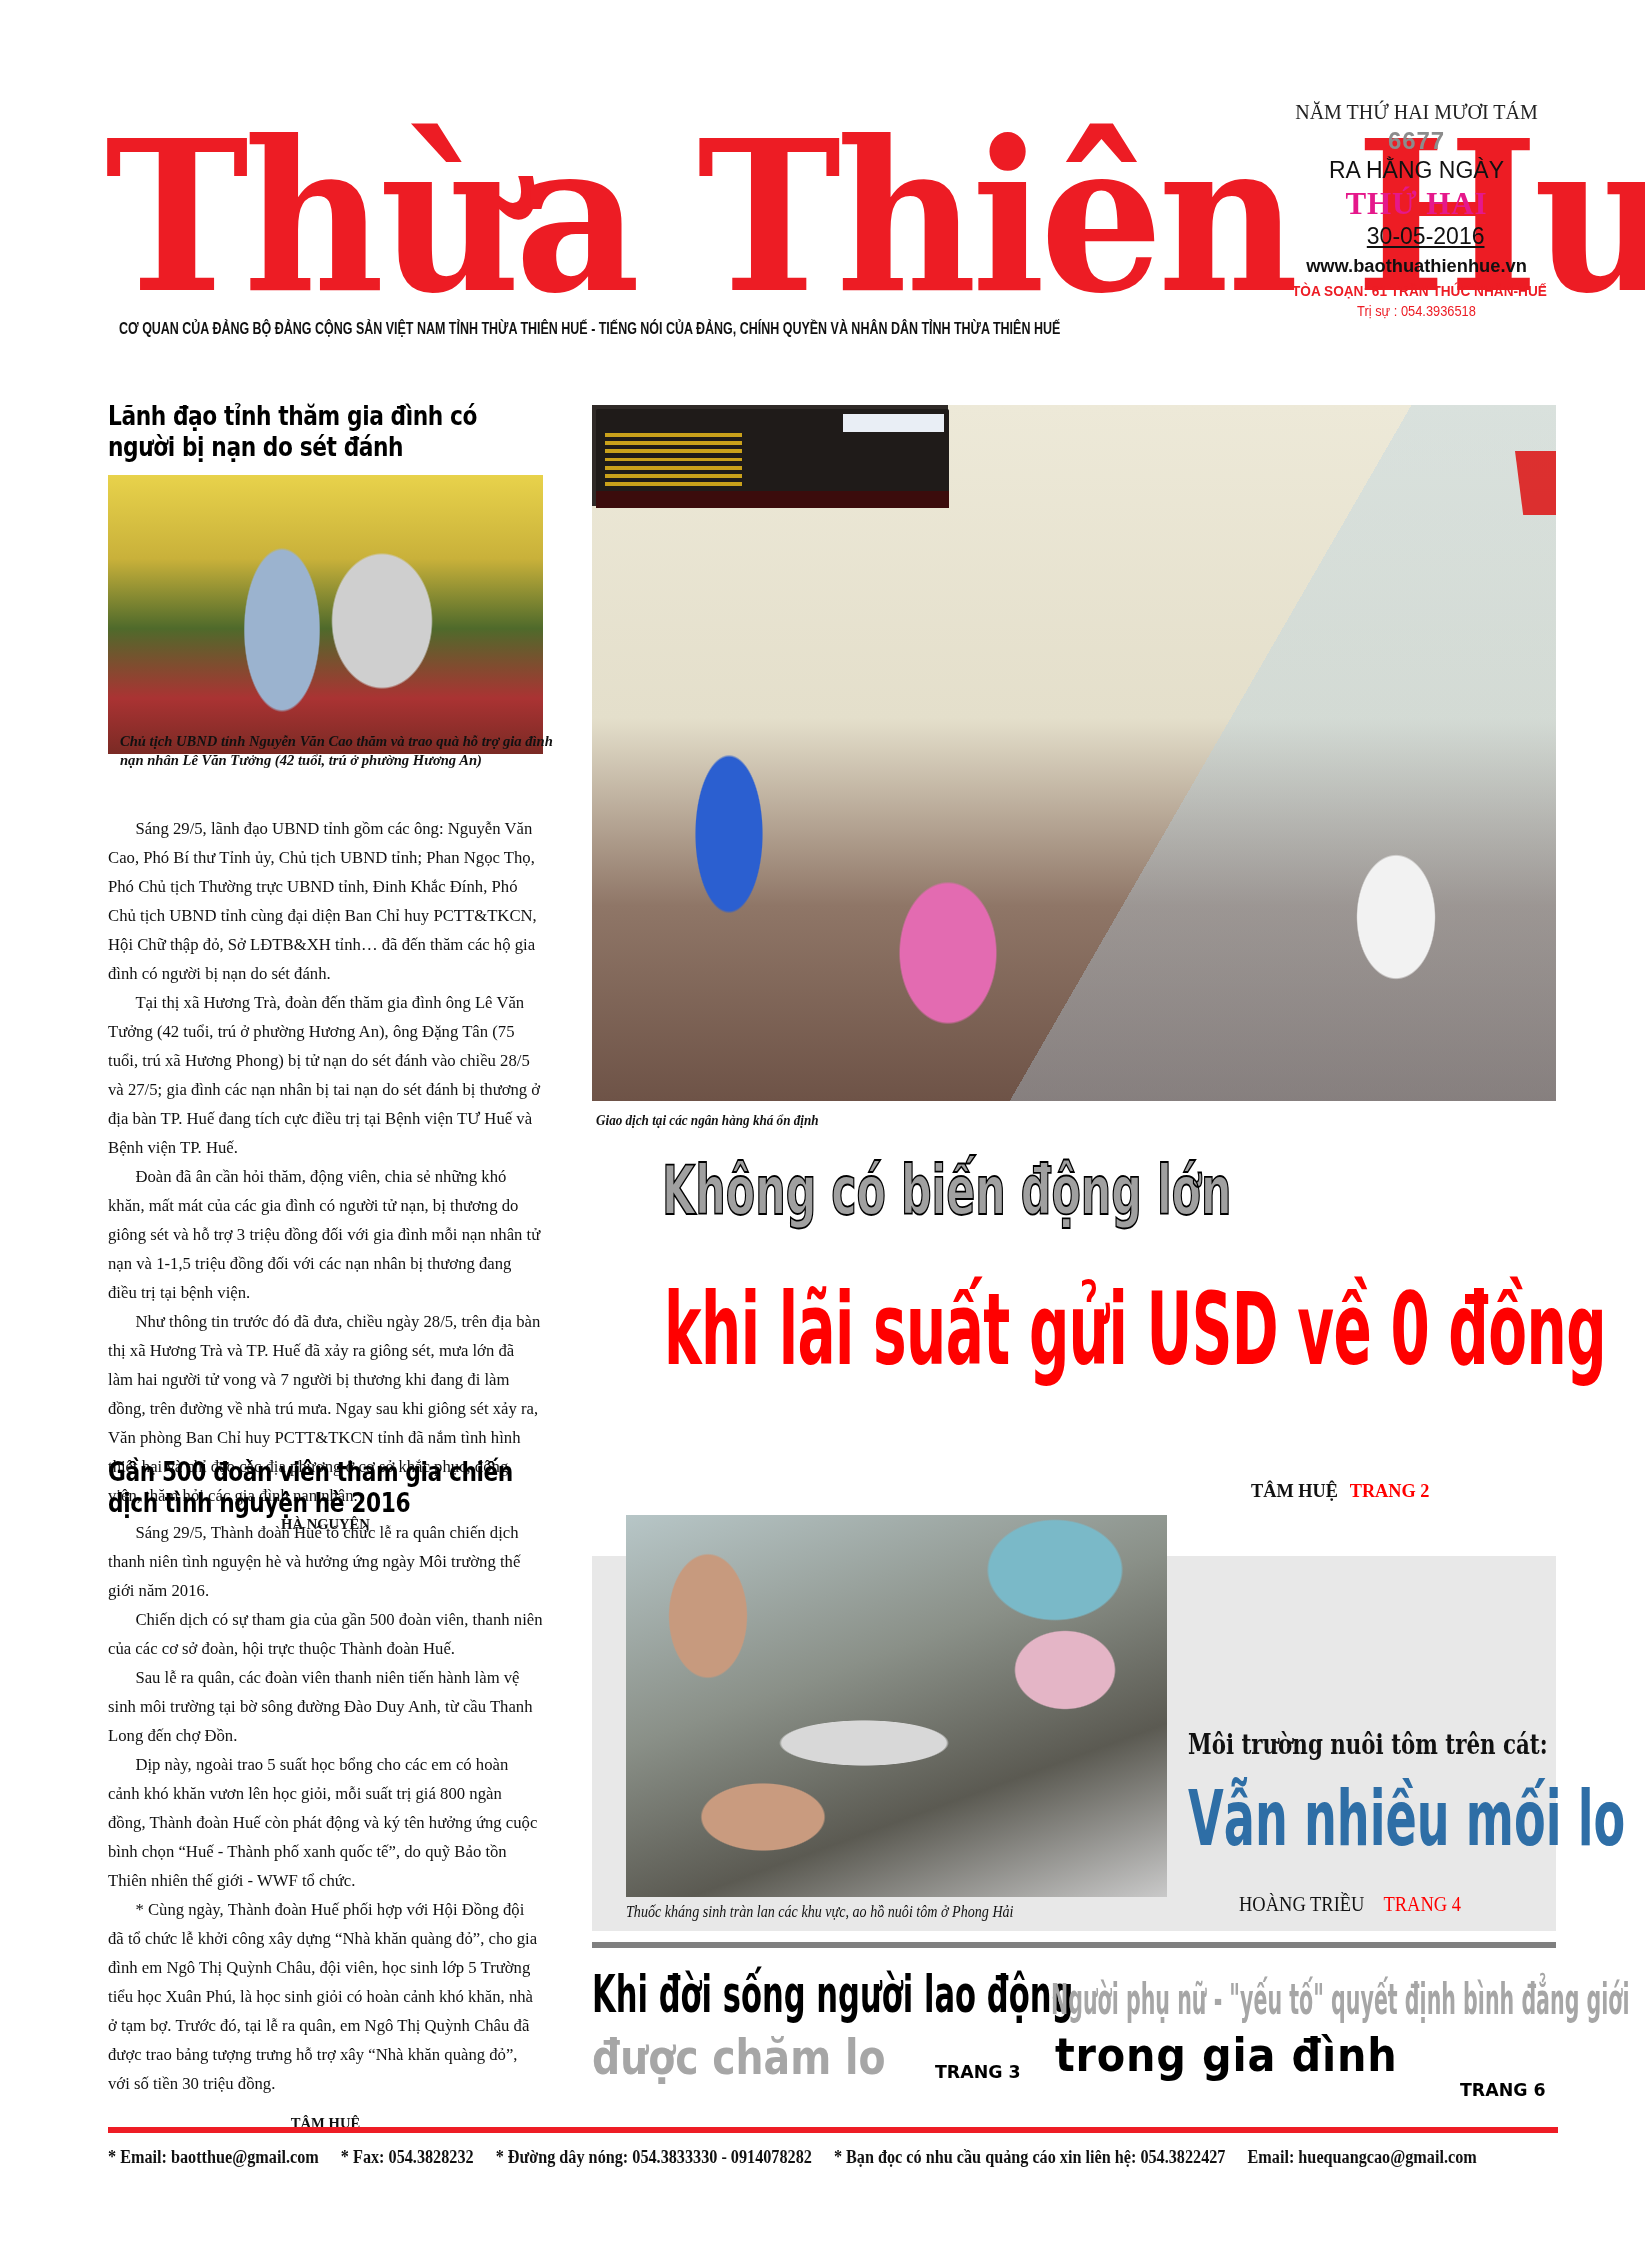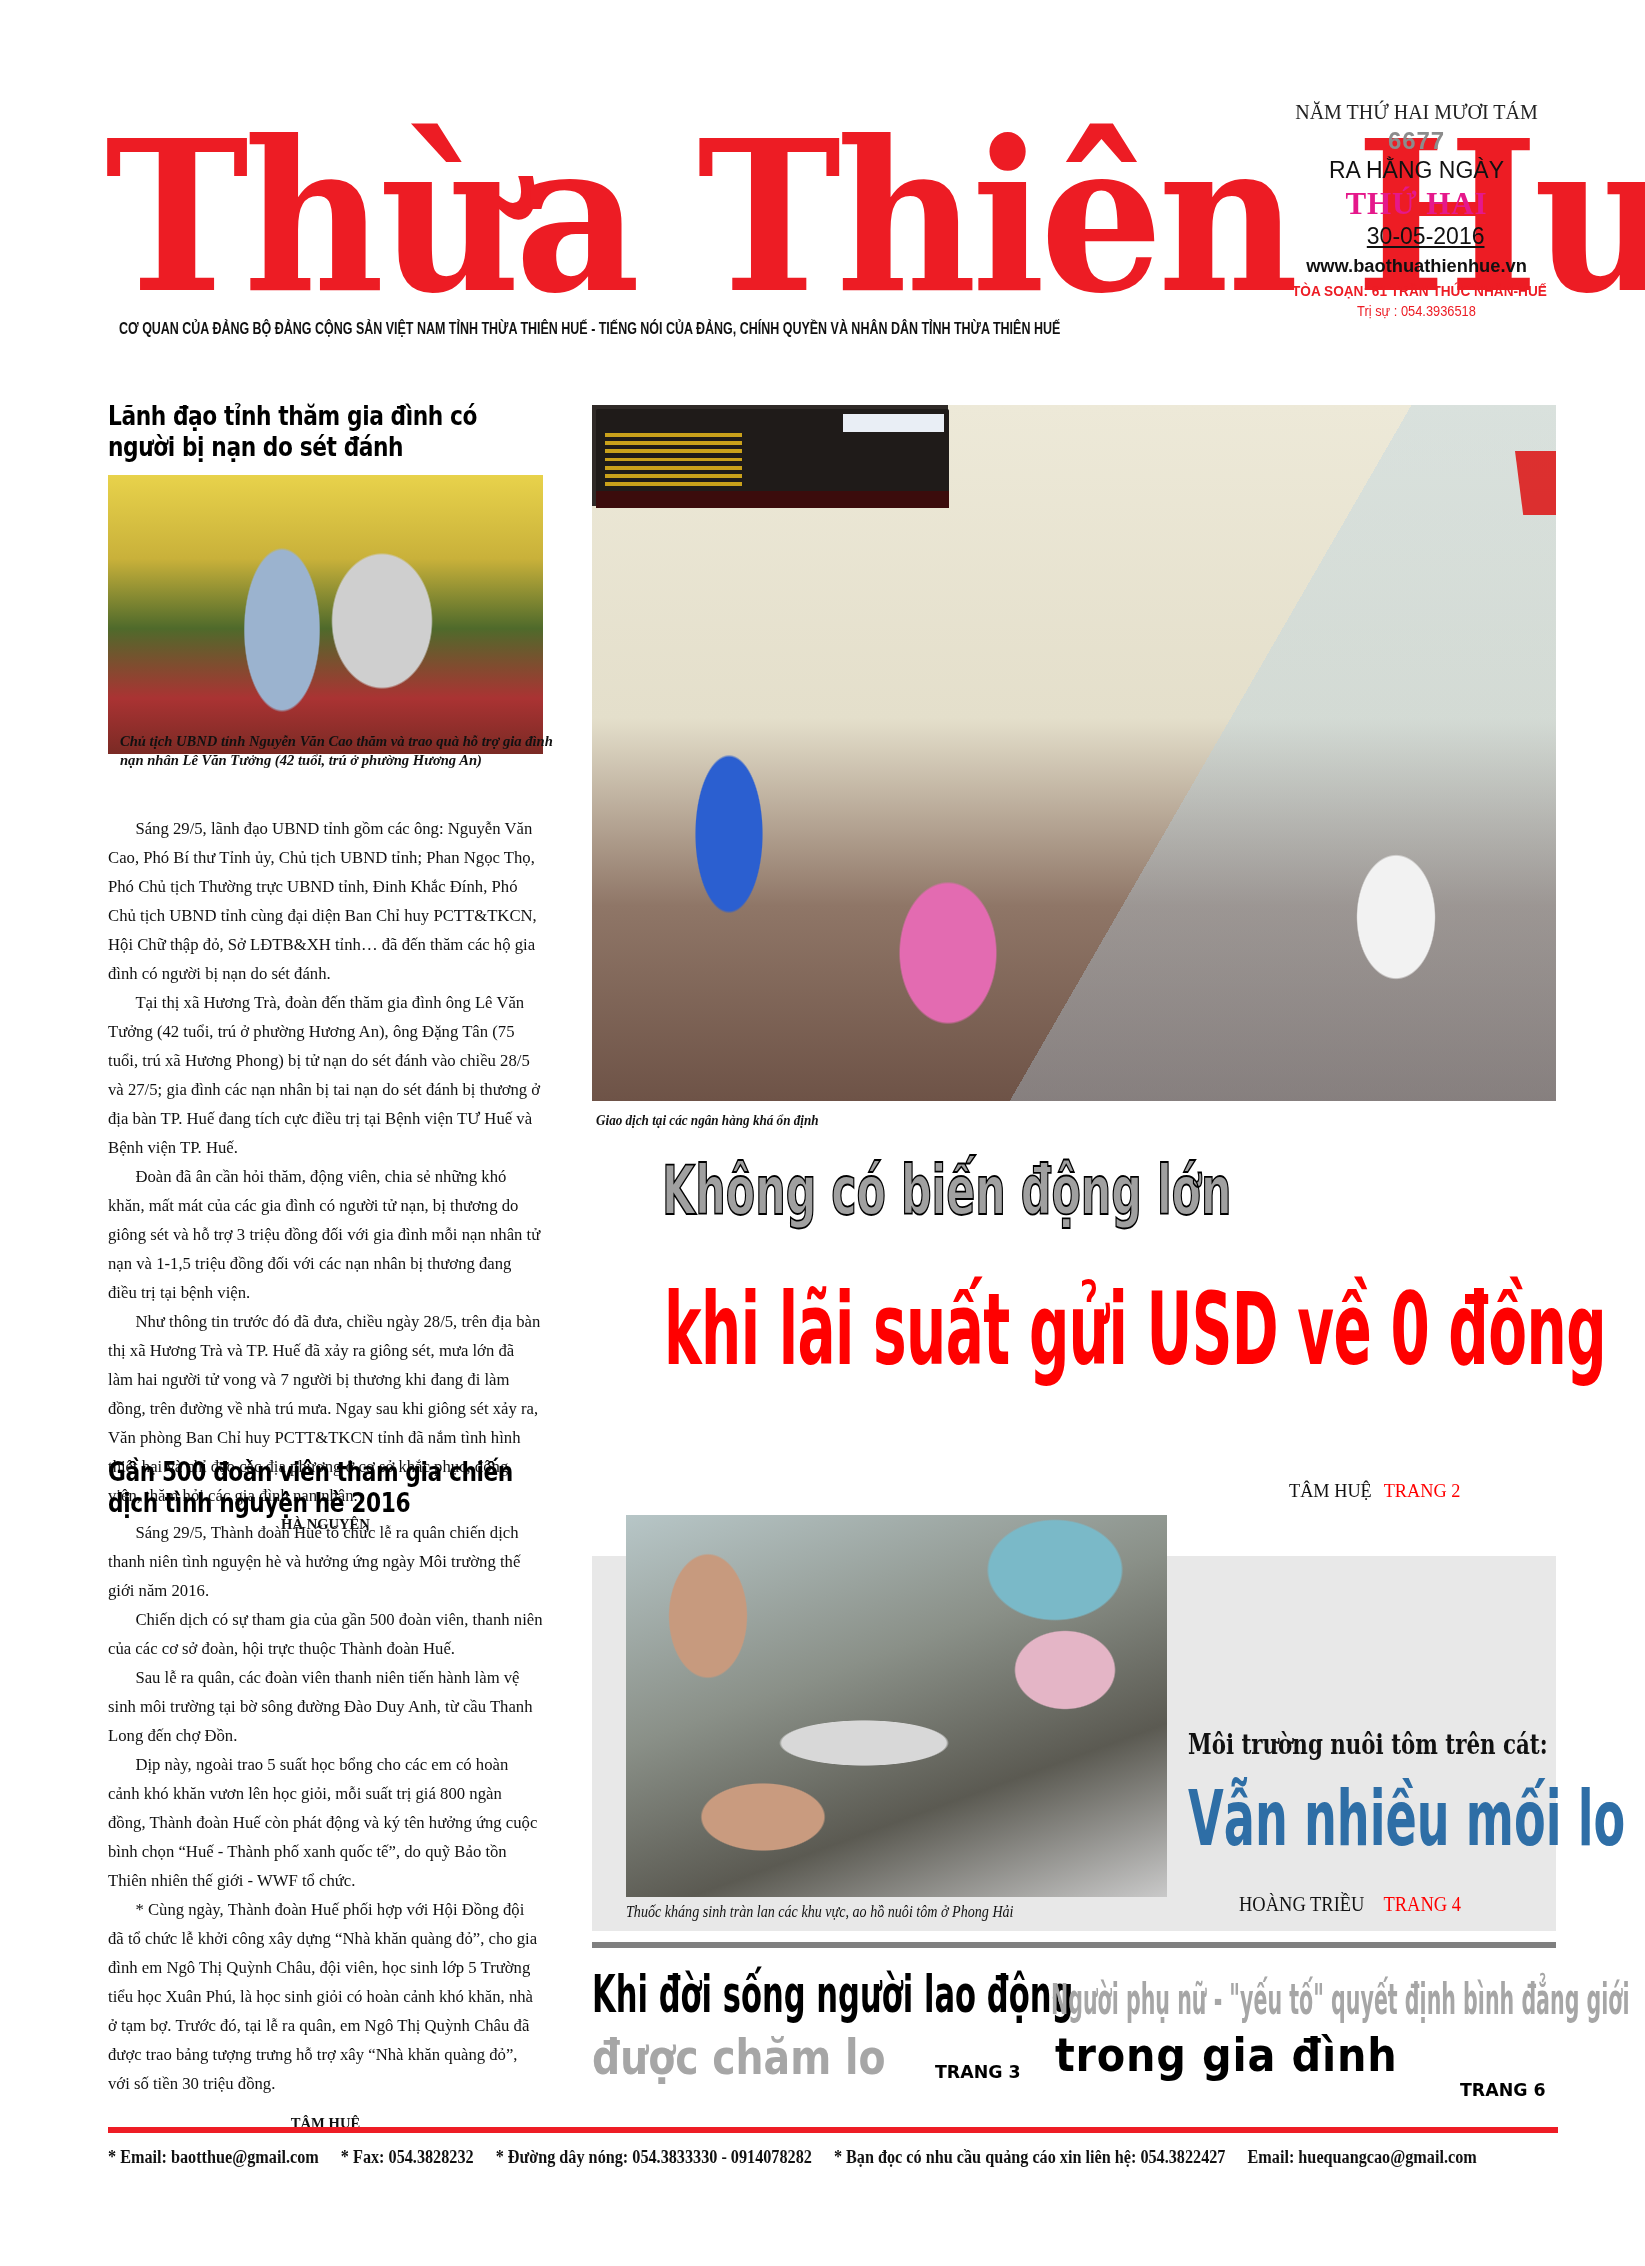--- a/index.html
+++ b/index.html
@@ -49,21 +49,21 @@
   .bank-board::before { content:""; position:absolute; left:9.1px; top:24px; width:137px; height:55px; background:repeating-linear-gradient(180deg, #f4c21b 0 3.7px, transparent 3.7px 8.2px); opacity:.8; }
   .bank-board::after { content:""; position:absolute; left:0; right:0; bottom:0; height:16.4px; background:#3b0c0c; }
   .bank-logo { position:absolute; left:247px; top:5.5px; width:101px; height:18.3px; background:#e9eef5; }
   .bank-sign { position:absolute; right:0; top:46px; width:41px; height:64px; background:#d11; opacity:.85; clip-path:polygon(0 0,100% 0,100% 100%,20% 100%); }
 
   .caption-bank { left:596px; top:1112px; font-family:"Liberation Serif", serif; font-style:italic; font-weight:bold; font-size:14.6px; color:#111; transform:scaleX(0.9); transform-origin:left top; white-space:nowrap; }
 
   
   .lead-h1 { left:662px; top:1149px; font-family:"DejaVu Sans", sans-serif; font-weight:bold; font-size:68px; line-height:84px; color:#a0a0a0; -webkit-text-stroke:1.8px #000; white-space:nowrap; transform:scaleX(0.63); transform-origin:left top; }
   .lead-h2 { left:664px; top:1270px; font-family:"DejaVu Sans", sans-serif; font-weight:bold; font-size:99px; line-height:119px; color:#ff0000; white-space:nowrap; transform:scaleX(0.57); transform-origin:left top; letter-spacing:-0.9px; }
-  .lead-byline { left:1289px; top:1481px; font-family:"Liberation Serif", serif; font-weight:normal; font-size:18.3px; white-space:nowrap; }
+  .lead-byline { left:1251px; top:1481px; font-family:"Liberation Serif", serif; font-weight:bold; font-size:18.3px; white-space:nowrap; }
   .lead-byline .pg { color:#ff0000; margin-left:7.3px; }
 
   
   .feature-box { left:592px; top:1556px; width:964px; height:375px; background:#e8e8e8; }
   .photo-trash { left:626px; top:1515px; width:541px; height:382px;
     background:
       radial-gradient(ellipse 64px 101px at 82px 101px, #c79a7e 0 60%, transparent 62%),
       radial-gradient(ellipse 101px 55px at 137px 302px, #c99b7f 0 60%, transparent 62%),
       radial-gradient(ellipse 137px 37px at 238px 228px, #d8d8d8 0 60%, transparent 62%),
       radial-gradient(ellipse 82px 64px at 439px 155px, #e4b5c6 0 60%, transparent 62%),

